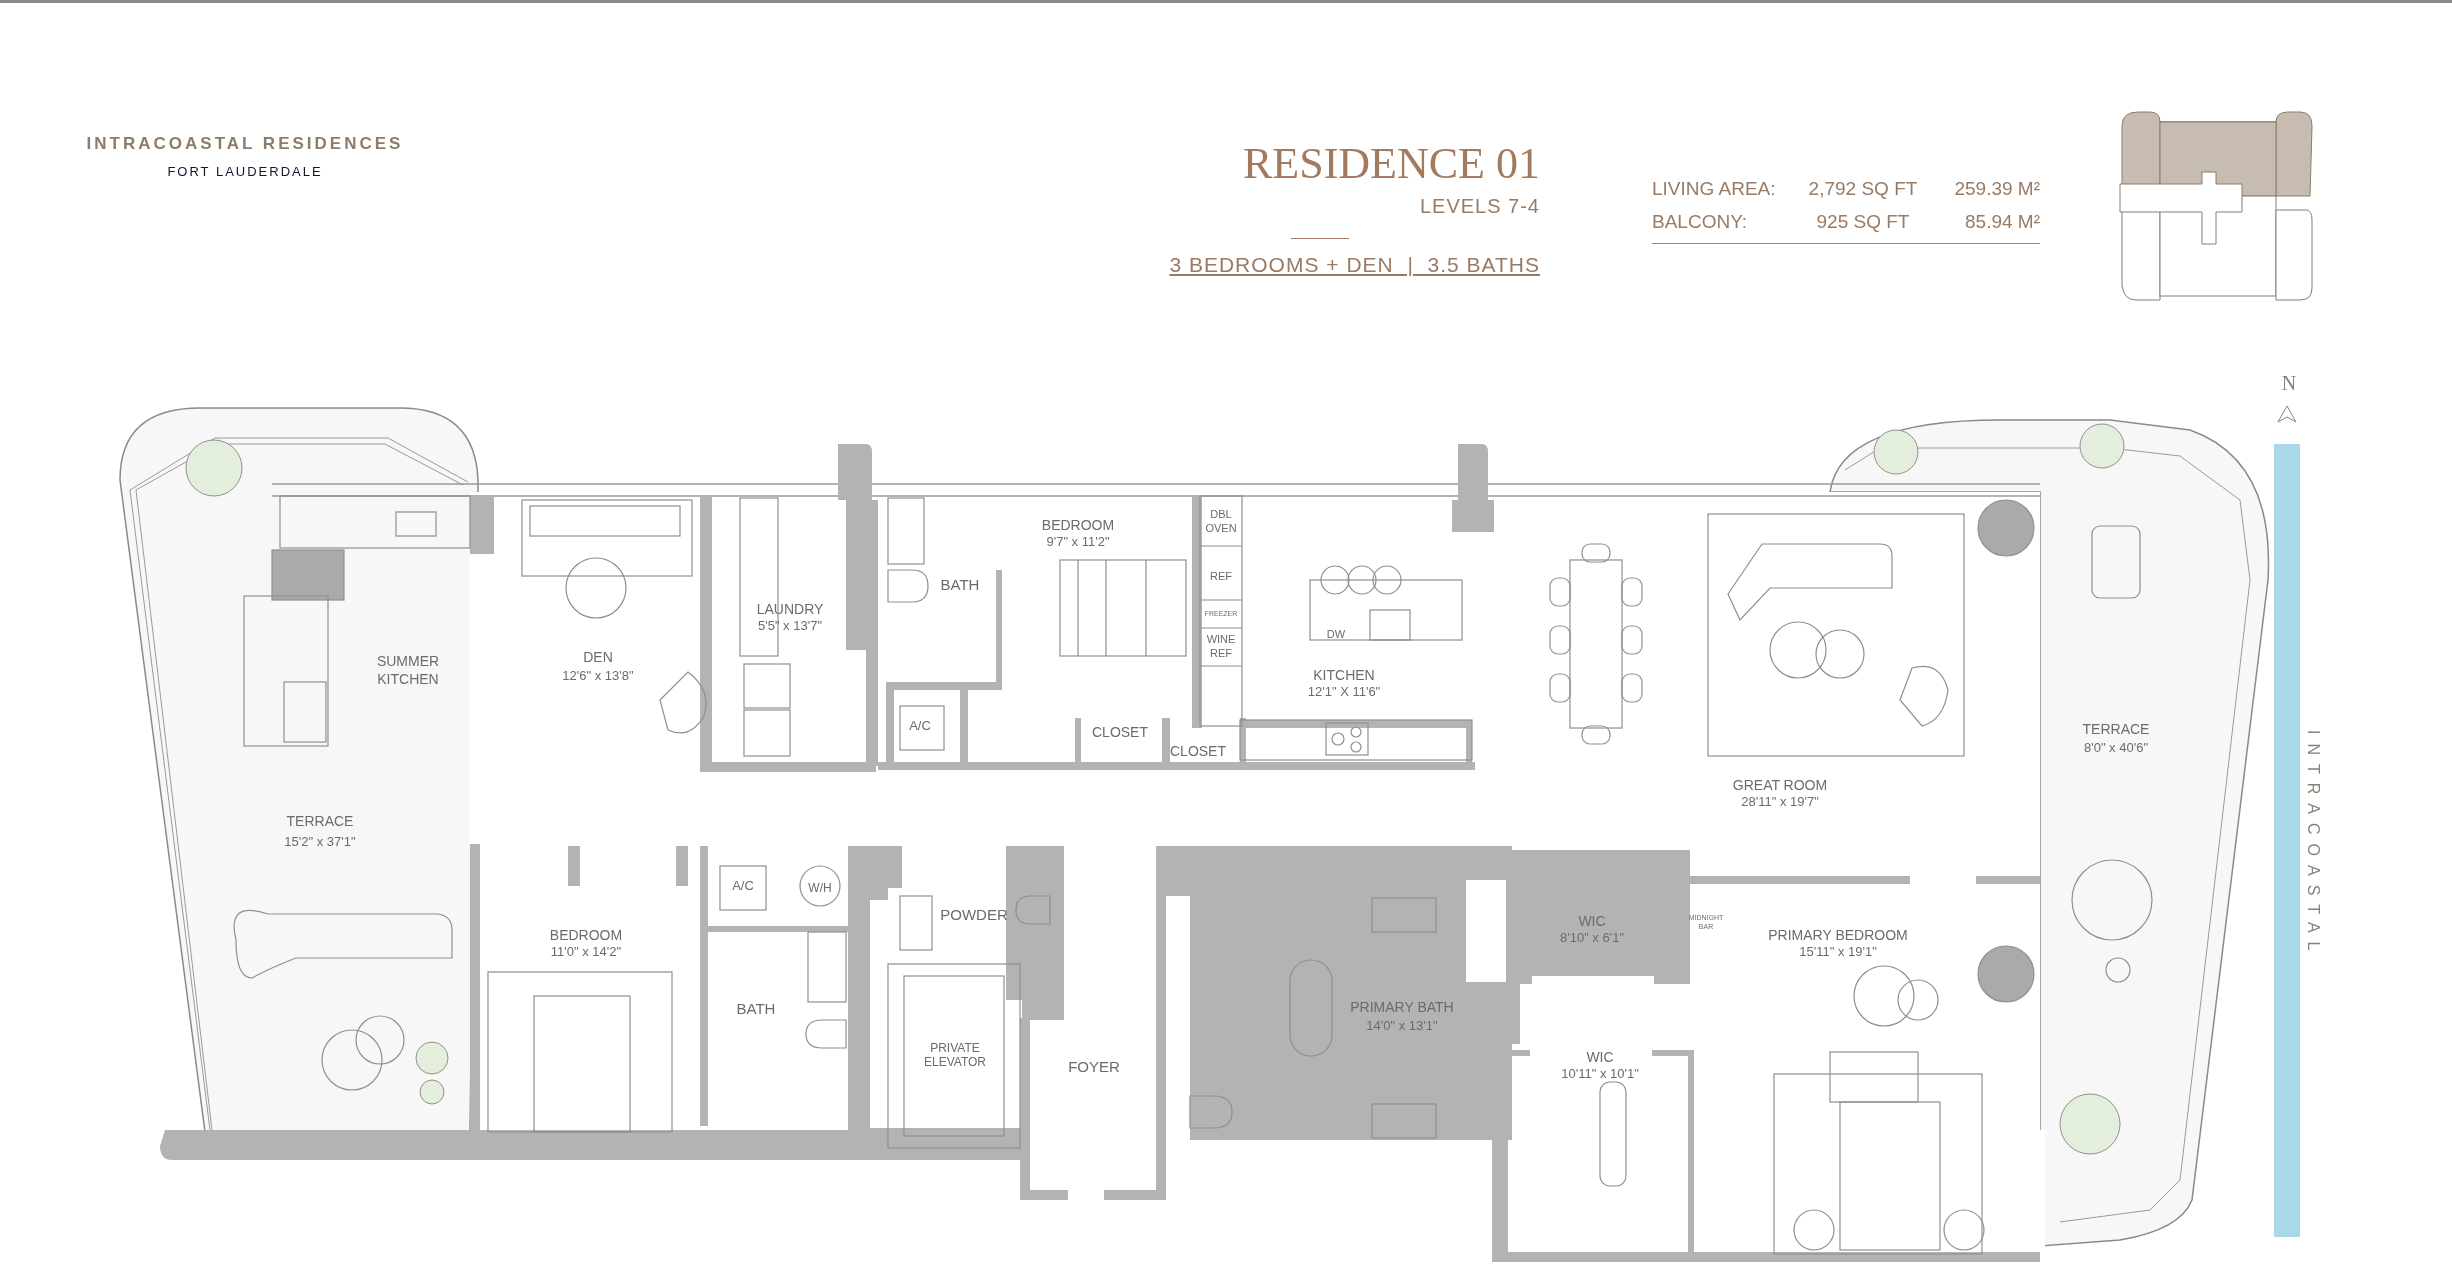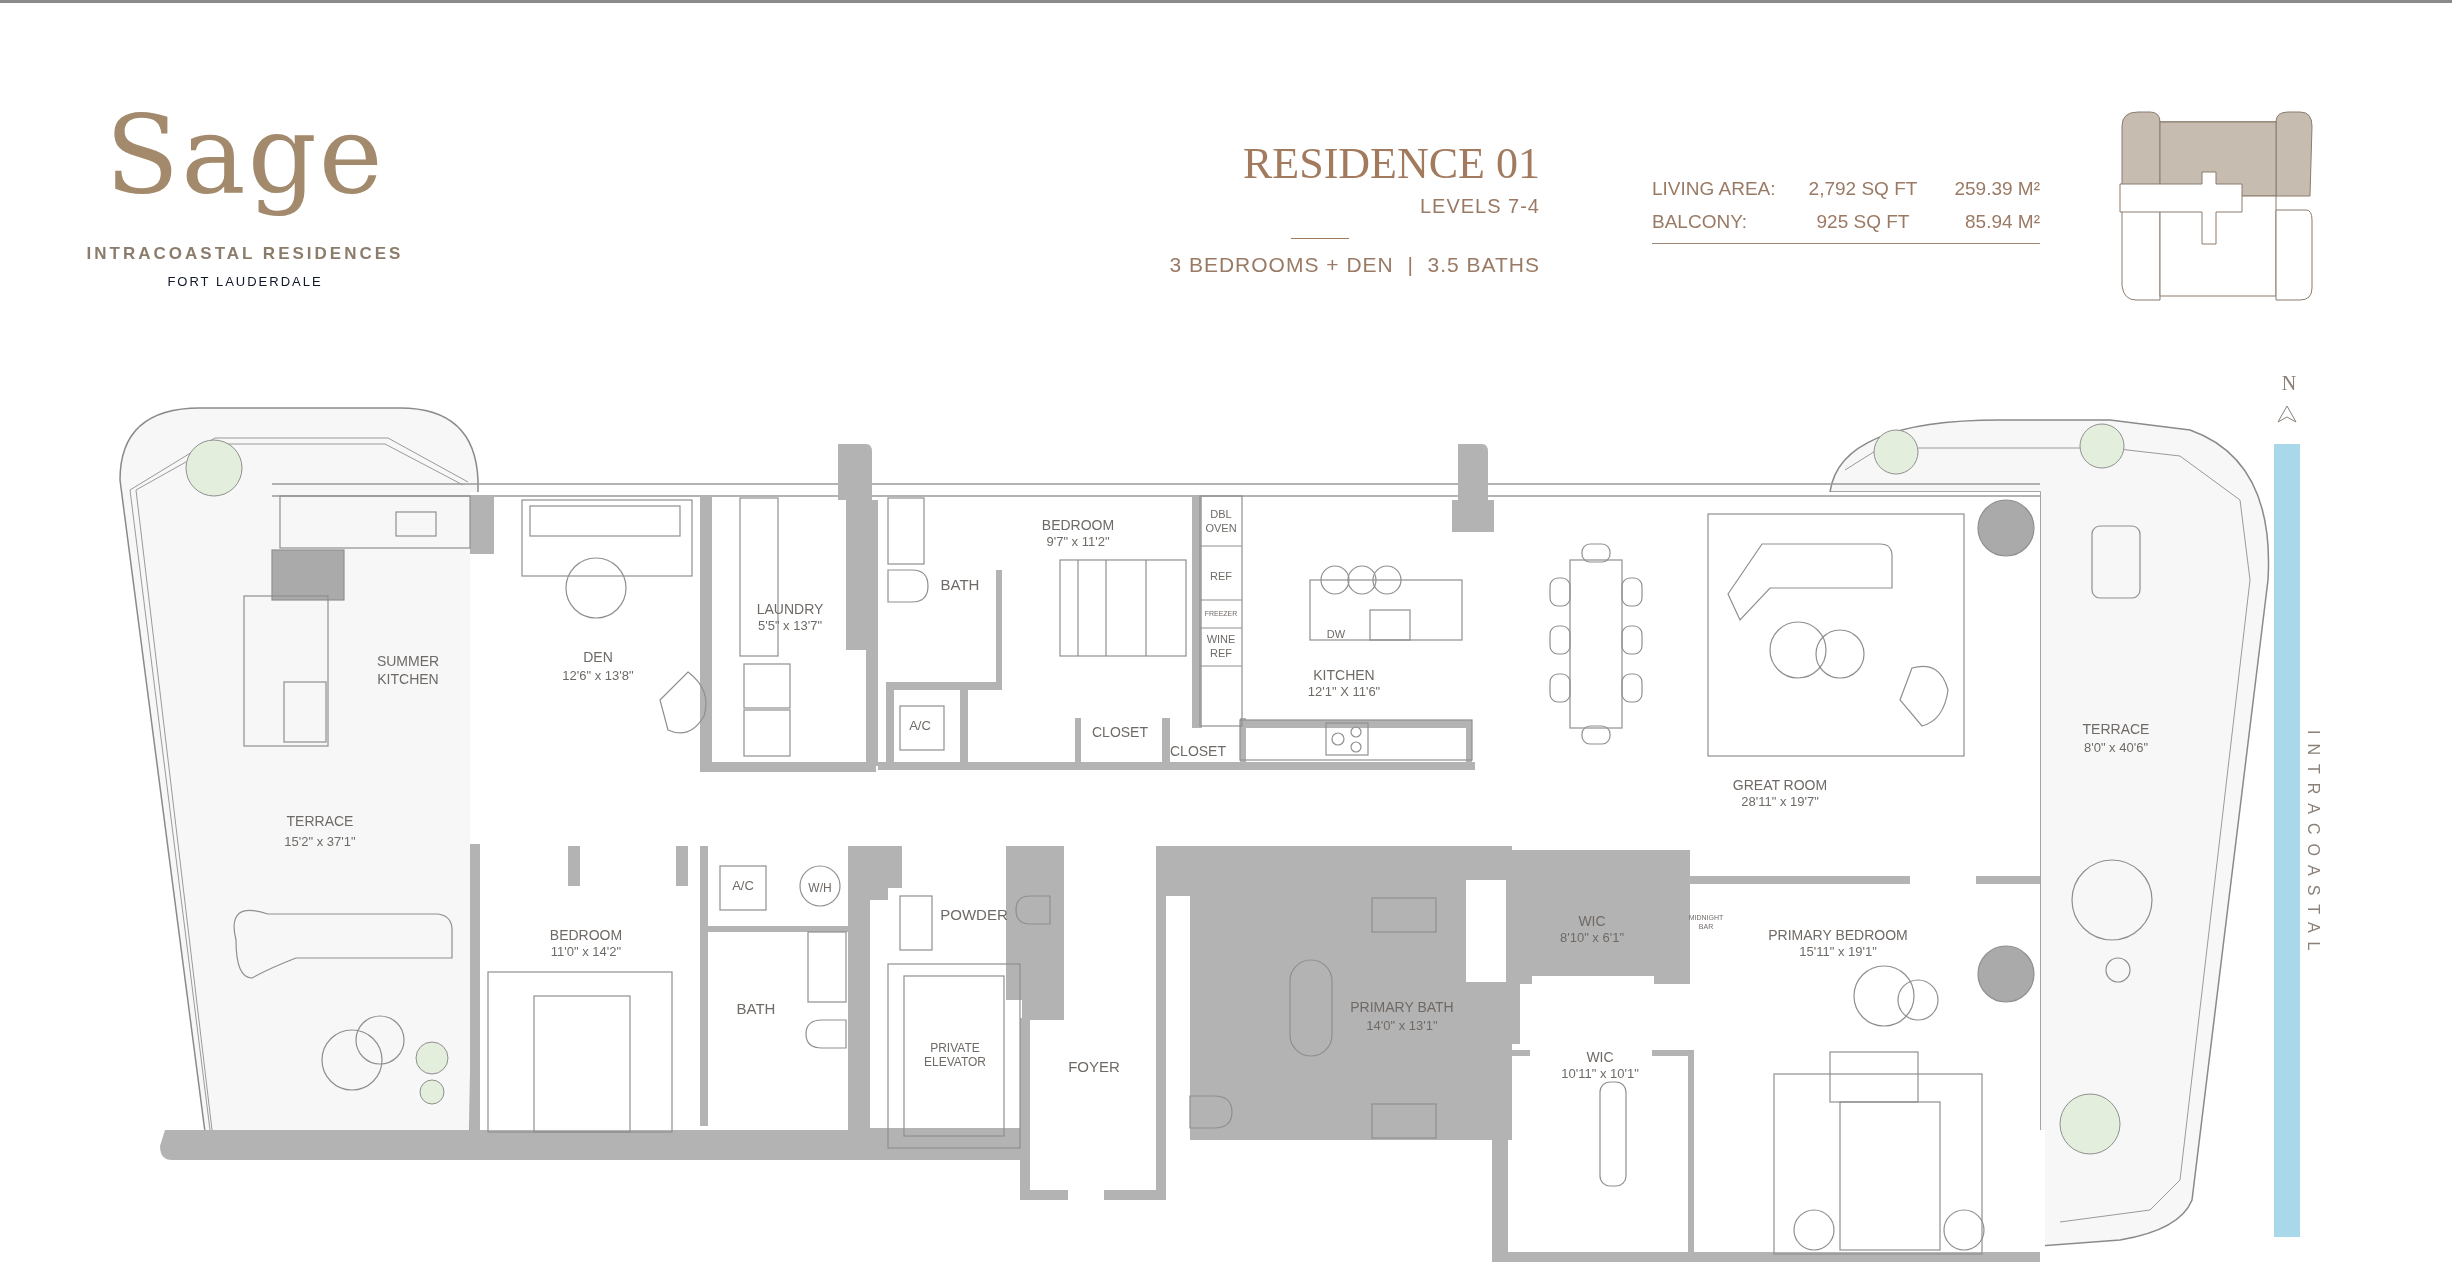--- a/index.html
+++ b/index.html
@@ -25,30 +25,29 @@
   .lbl{font-family:"Liberation Sans",sans-serif;fill:#6f6a66;text-anchor:middle;}
   .intra{position:absolute;left:2322px;top:730px;font-size:16px;letter-spacing:9px;color:#8a8078;transform:rotate(90deg);transform-origin:left top;white-space:nowrap;}
   .north{position:absolute;left:2274px;top:372px;width:30px;text-align:center;font-family:"Liberation Serif",serif;color:#8a8078;font-size:20px;}
 </style>
 </head>
 <body>
 
 <div class="topbar"></div>
 
 <div class="logo">
-  <div class="brand">Sage</div>
   <div class="sub1">INTRACOASTAL RESIDENCES</div>
   <div class="sub2">FORT LAUDERDALE</div>
 </div>
 
 <div class="title">
   <div class="res">RESIDENCE 01</div>
   <div class="lvl">LEVELS 7-4</div>
   <div class="rule"></div>
-  <div class="beds" style="white-space:pre;">3 BEDROOMS + DEN  |  3.5 BATHS</div>
+  <div class="beds" style="white-space:pre;text-decoration:underline;">3 BEDROOMS + DEN  |  3.5 BATHS</div>
 </div>
 
 <div class="areas">
   <div class="row">
     <span class="lab">LIVING AREA:</span>
     <span class="sq">2,792 SQ FT</span>
     <span class="m2">259.39 M²</span>
   </div>
   <div class="row">
     <span class="lab">BALCONY:</span>

